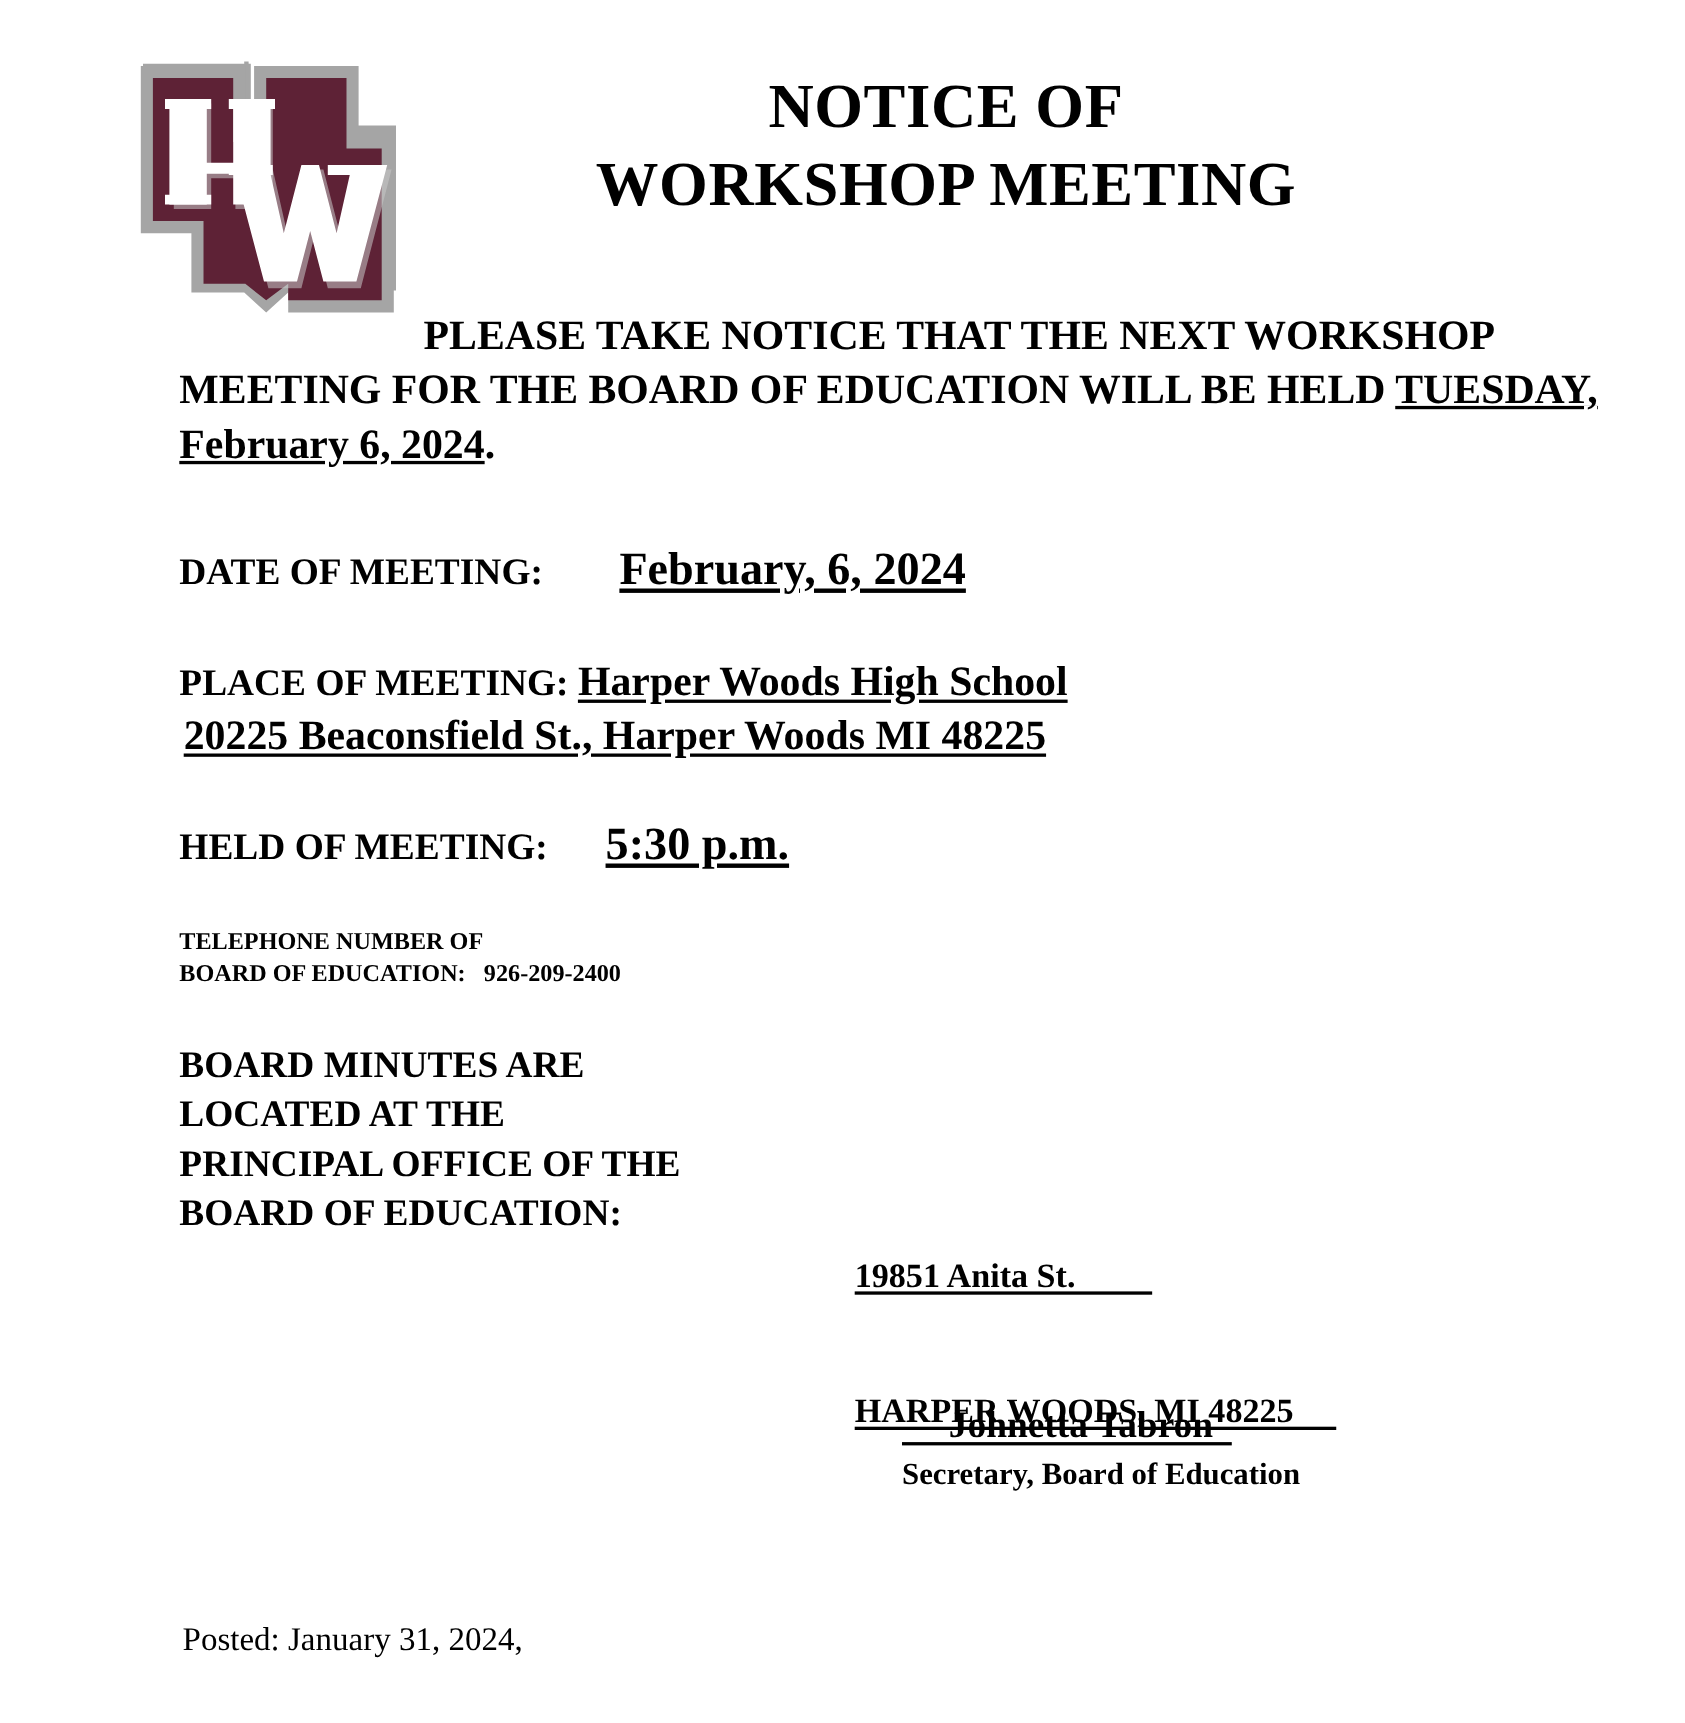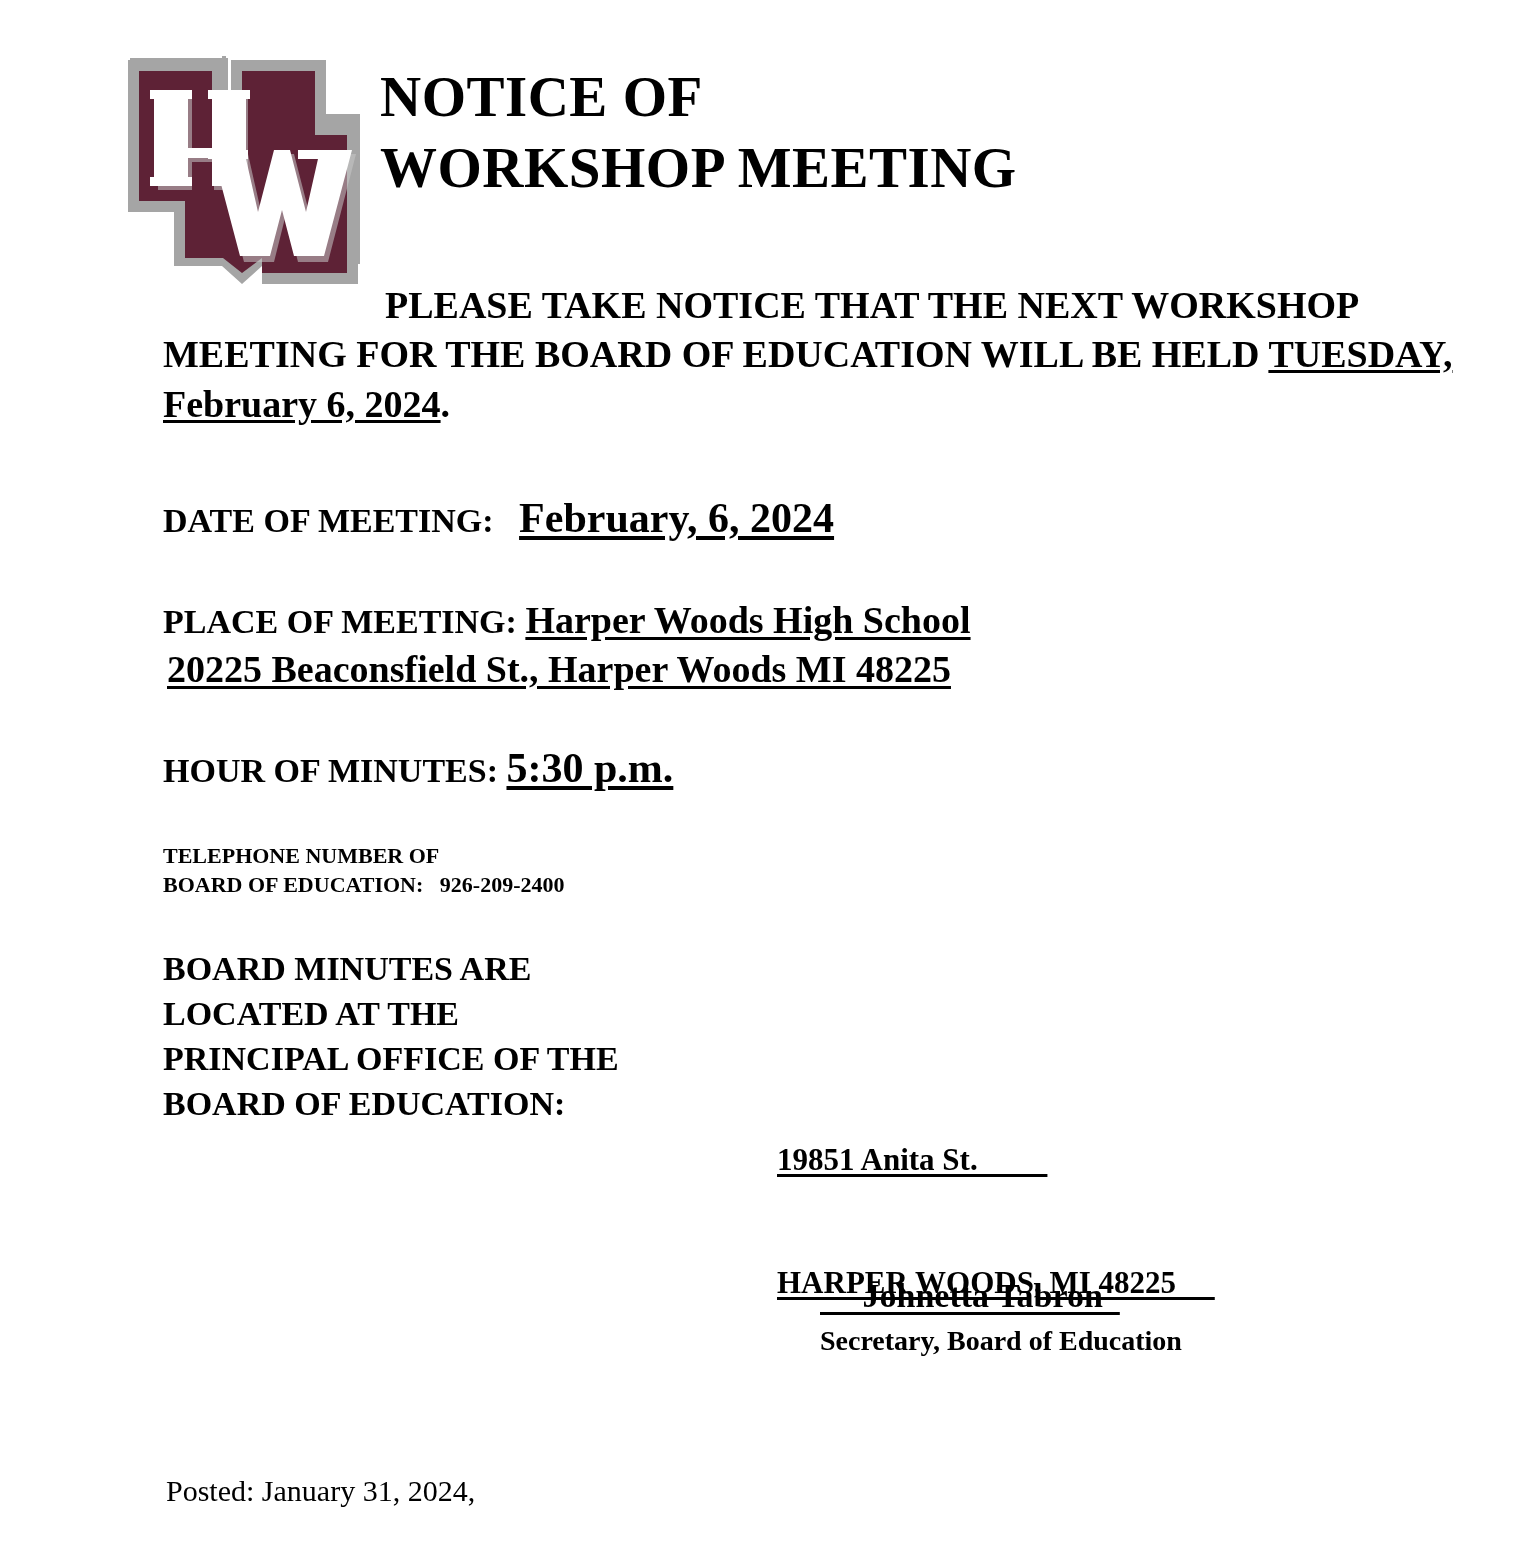--- a/index.html
+++ b/index.html
@@ -26,20 +26,21 @@
     height: 240px;
   }
   .logo svg { display: block; width: 100%; height: 100%; }
 
   
   .title-block {
     position: absolute;
     left: 380px;
     top: 62px;
     width: 960px;
+    text-align: center;
     font-weight: bold;
     font-size: 57px;
     line-height: 1.24;
     letter-spacing: 0.5px;
   }
   .title-line { display: block; white-space: nowrap; }
 
   
   .body-wrap {
     position: absolute;
@@ -65,20 +66,21 @@
     font-weight: bold;
     font-size: 34px;
     line-height: 1.30;
     white-space: nowrap;
   }
   .row .label { }
   .row .val-lg {
     font-size: 42px;
     text-decoration: underline;
     text-underline-offset: 4px;
+    margin-left: 44px;
   }
   .row .val {
     font-size: 38px;
     text-decoration: underline;
     text-underline-offset: 4px;
     margin-top: 12px;
   }
 
   .place-line2 {
     font-weight: bold;
@@ -269,21 +271,21 @@
   <div class="row"><span class="label">DATE OF MEETING:</span>&nbsp;&nbsp;&nbsp;<span class="val-lg">February, 6, 2024</span></div>
 
   <div class="gap-md"></div>
 
   <div class="row"><span class="label">PLACE OF MEETING:</span>
     <span class="val">Harper Woods High School</span></div>
   <div class="place-line2"><span>20225 Beaconsfield St., Harper Woods MI 48225</span></div>
 
   <div class="gap-sm"></div>
 
-  <div class="row"><span class="label">HOUR OF MINUTES:</span>
+  <div class="row"><span class="label">HELD OF MEETING:</span>
     <span class="val-lg">5:30 p.m.</span></div>
 
   <div class="gap-sm"></div>
 
   <div class="stack-row">TELEPHONE NUMBER OF</div>
   <div class="stack-row"><span>BOARD OF EDUCATION:</span>&nbsp;&nbsp;&nbsp;<span class="val-md">926-209-2400</span></div>
 
   <div class="gap-sm"></div>
 
   <div class="minutes">

